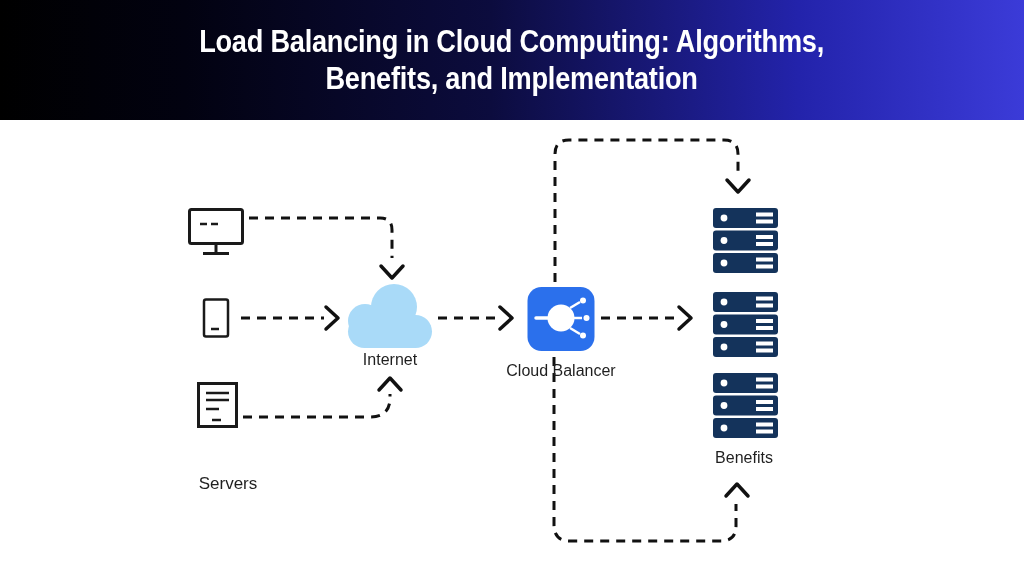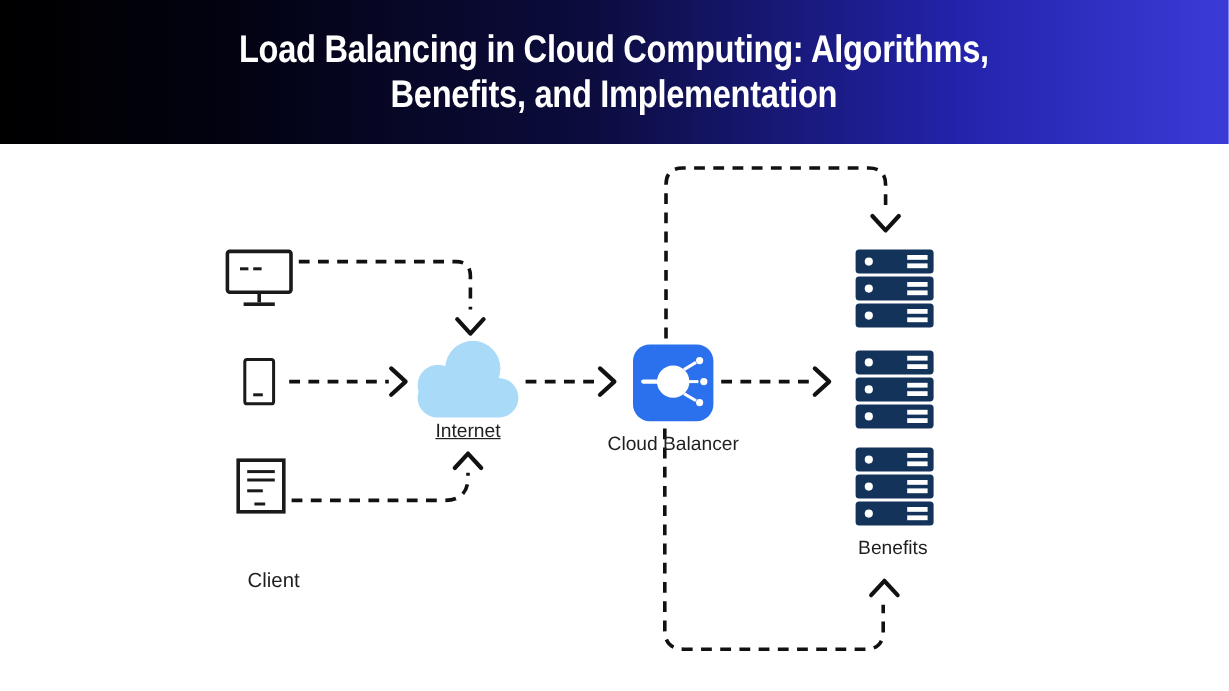--- a/index.html
+++ b/index.html
@@ -122,16 +122,16 @@
     <use href="#server-unit" x="713" y="314.5"></use>
     <use href="#server-unit" x="713" y="337"></use>
   </g>
   <g>
     <use href="#server-unit" x="713" y="373"></use>
     <use href="#server-unit" x="713" y="395.5"></use>
     <use href="#server-unit" x="713" y="418"></use>
   </g>
 </svg>
 
-<div class="node-label lbl-internet" style="color: rgb(31, 31, 31); text-decoration: underline;">Internet</div>
+<div class="node-label lbl-internet" style="color: rgb(31, 31, 31);">Internet</div>
 <div class="node-label lbl-loadbalancer" style="color: rgb(31, 31, 31);">Cloud Balancer</div>
 <div class="node-label lbl-servers" style="color: rgb(31, 31, 31);">Benefits</div>
-<div class="node-label lbl-client" style="color: rgb(31, 31, 31);">Client</div>
+<div class="node-label lbl-client" style="color: rgb(31, 31, 31);">Servers</div>
 
 </body></html>

